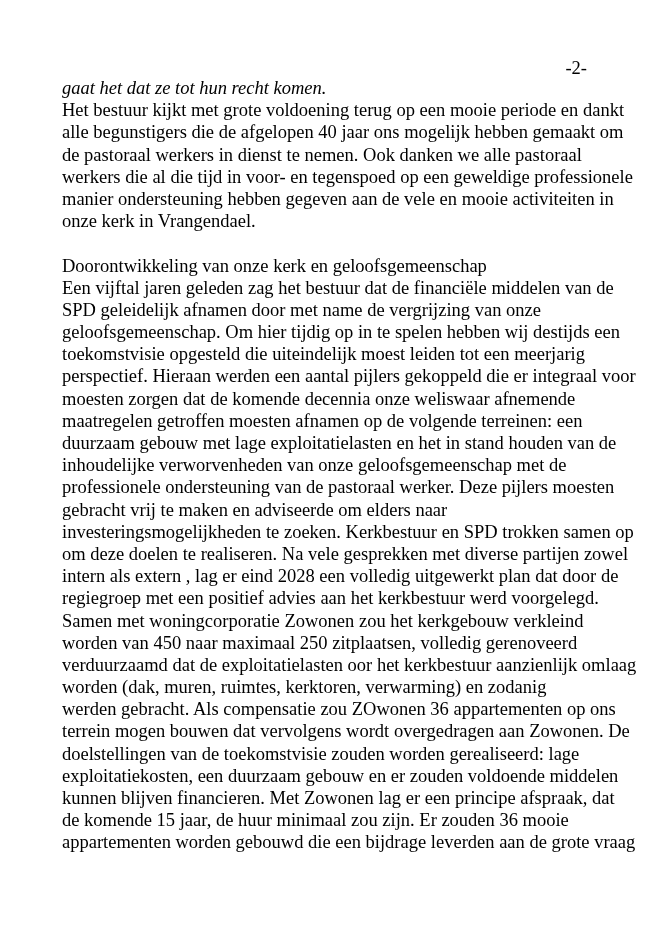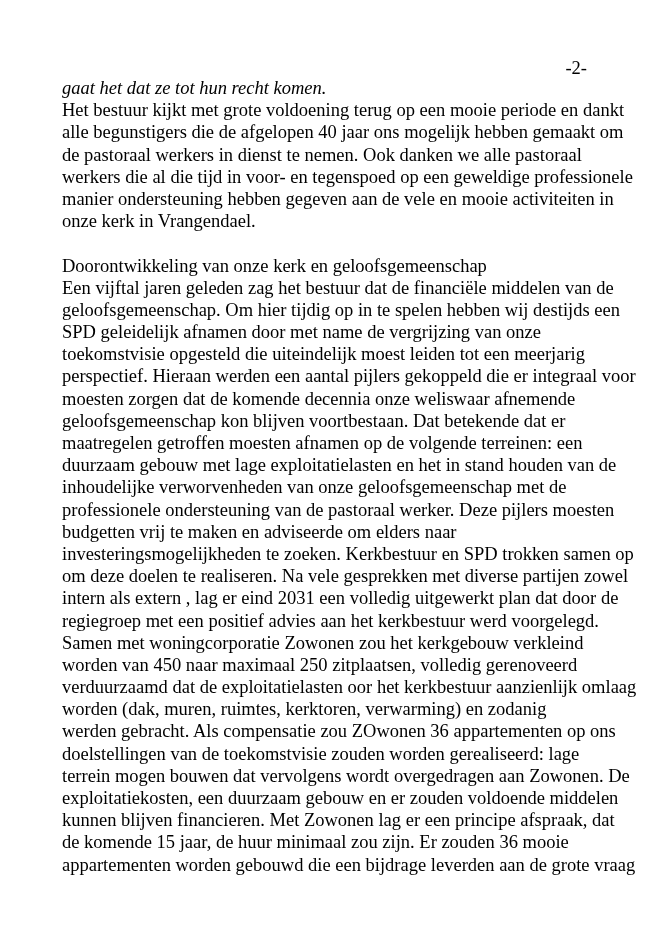--- a/index.html
+++ b/index.html
@@ -57,41 +57,40 @@
     <span class="line">manier ondersteuning hebben gegeven aan de vele en mooie activiteiten in</span>
     <span class="line">onze kerk in Vrangendael.</span>
   </div>
 
   <span class="blank"></span>
 
   <div>
     <span class="line bold">Doorontwikkeling van onze kerk en geloofsgemeenschap</span>
     <div id="section-lines">
         <span class="line">Een vijftal jaren geleden zag het bestuur dat de financiële middelen van de</span>
+        <span class="line">SPD geleidelijk afnamen door met name de vergrijzing van onze</span>
         <span class="line">geloofsgemeenschap. Om hier tijdig op in te spelen hebben wij destijds een</span>
-        <span class="line">SPD geleidelijk afnamen door met name de vergrijzing van onze</span>
         <span class="line">toekomstvisie opgesteld die uiteindelijk moest leiden tot een meerjarig</span>
         <span class="line">perspectief. Hieraan werden een aantal pijlers gekoppeld die er integraal voor</span>
         <span class="line">moesten zorgen dat  de komende decennia onze weliswaar afnemende</span>
-        <span class="line">geloofsgemeenschap kon blijven voortbestaan. Dat betekende dat er</span>
         <span class="line">maatregelen getroffen moesten afnamen op de volgende terreinen: een</span>
         <span class="line">duurzaam gebouw met lage exploitatielasten en het in stand houden van de</span>
         <span class="line">inhoudelijke verworvenheden van onze geloofsgemeenschap met de</span>
         <span class="line">professionele ondersteuning van de pastoraal werker. Deze pijlers moesten</span>
-        <span class="line">budgetten vrij te maken en adviseerde om elders naar</span>
+        <span class="line">gebracht vrij te maken en adviseerde om elders naar</span>
         <span class="line">investeringsmogelijkheden te zoeken. Kerkbestuur en SPD trokken samen op</span>
         <span class="line">om deze doelen te realiseren. Na vele gesprekken met diverse partijen zowel</span>
-        <span class="line">intern als  extern , lag er eind 2031 een volledig uitgewerkt plan dat door de</span>
+        <span class="line">intern als  extern , lag er eind 2028 een volledig uitgewerkt plan dat door de</span>
         <span class="line">regiegroep met een positief advies aan het kerkbestuur werd voorgelegd.</span>
         <span class="line">Samen met woningcorporatie Zowonen zou het kerkgebouw verkleind</span>
         <span class="line">worden van 450 naar maximaal 250 zitplaatsen, volledig gerenoveerd</span>
         <span class="line">verduurzaamd dat de exploitatielasten oor het kerkbestuur aanzienlijk omlaag</span>
         <span class="line">worden (dak, muren, ruimtes, kerktoren, verwarming) en zodanig</span>
         <span class="line">werden gebracht. Als compensatie zou ZOwonen 36 appartementen op ons</span>
+        <span class="line">terrein mogen bouwen dat vervolgens wordt overgedragen aan Zowonen. De</span>
         <span class="line">doelstellingen van de toekomstvisie zouden worden gerealiseerd: lage</span>
-        <span class="line">terrein mogen bouwen dat vervolgens wordt overgedragen aan Zowonen. De</span>
         <span class="line">exploitatiekosten, een duurzaam gebouw en er zouden voldoende middelen</span>
         <span class="line">kunnen blijven financieren. Met Zowonen lag er een principe afspraak, dat</span>
         <span class="line">de komende 15 jaar, de huur minimaal zou zijn. Er zouden  36 mooie</span>
         <span class="line">appartementen worden gebouwd die een bijdrage leverden aan de grote vraag</span>
       </div>
   </div>
 </div>
 
 </body></html>

